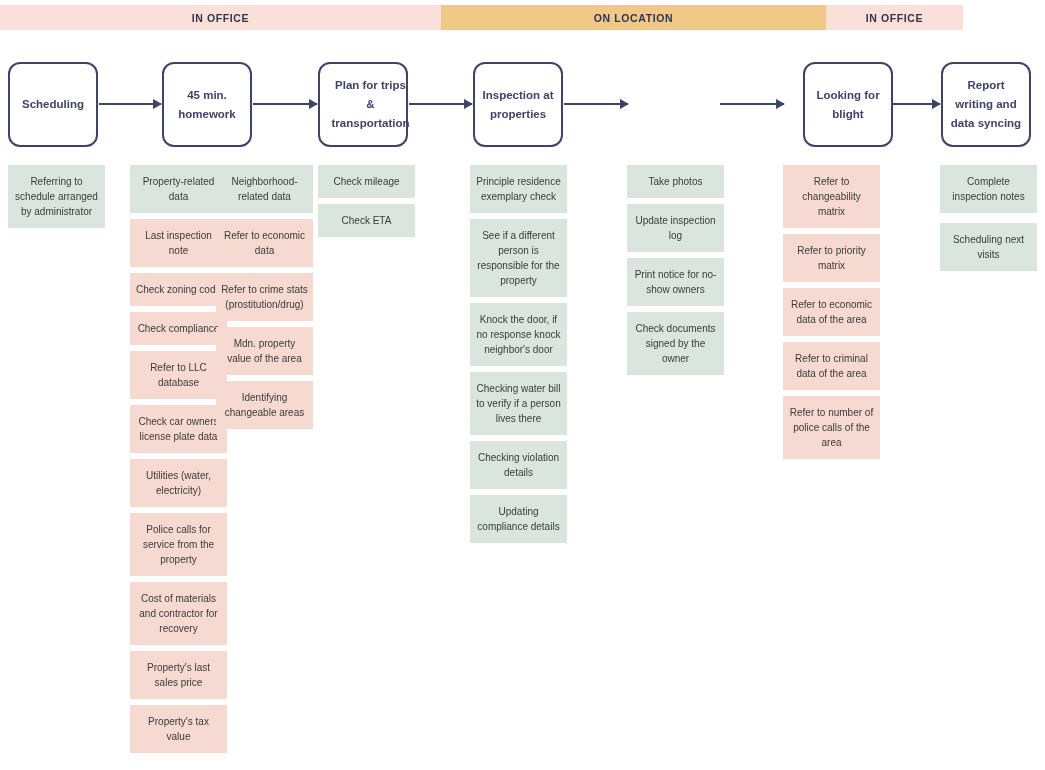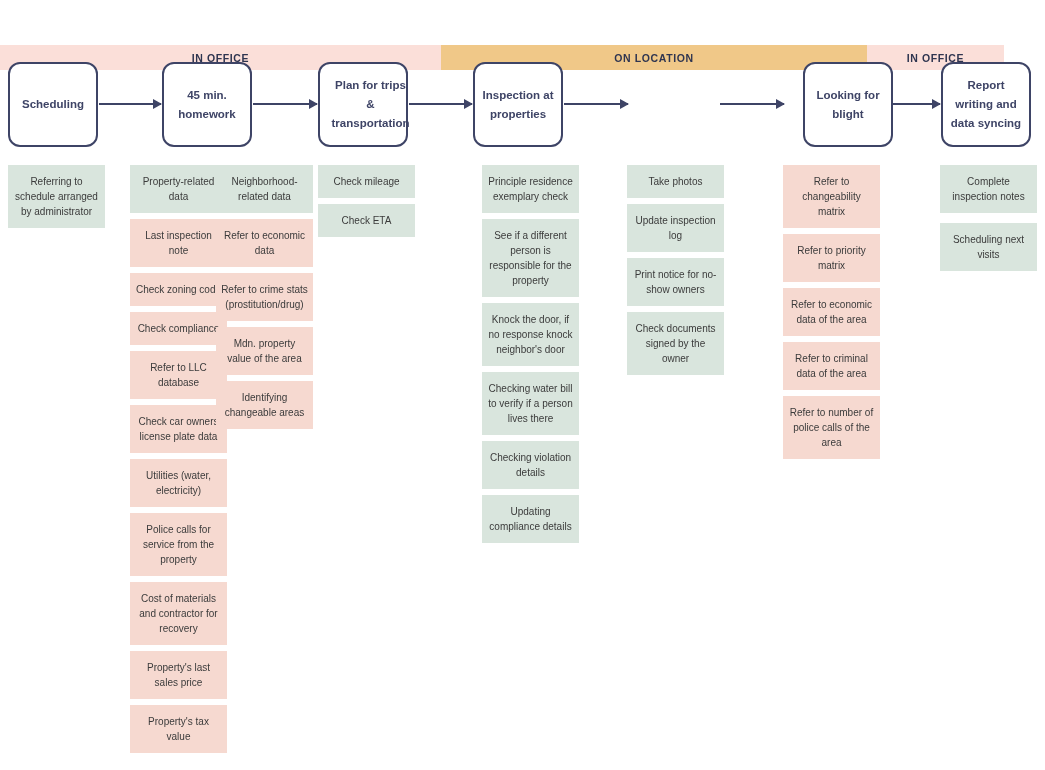--- a/index.html
+++ b/index.html
@@ -26,21 +26,20 @@
   }
   .phase {
     display: flex;
     align-items: center;
     justify-content: center;
     height: 25px;
     font-size: 10.5px;
     font-weight: bold;
     letter-spacing: 0.6px;
     color: #2f3550;
-    margin-top: 40px;
   }
   .phase-office { background: #fbdfd9; }
   .phase-location { background: #f0c888; }
 
   
   #process-row {
     position: absolute;
     left: 0;
     top: 62px;
     width: 1045px;
@@ -108,21 +107,21 @@
     color: #3b3b3b;
   }
   .cell.green { background: #d9e5dd; }
   .cell.pink  { background: #f6d9d0; }
 </style>
 </head>
 <body>
 
 <div id="phase-bar">
     <div class="phase phase-office" style="width: 441px;">IN OFFICE</div>
-    <div class="phase phase-location" style="width: 426px;">ON LOCATION</div>
+    <div class="phase phase-location" style="width: 385px;">ON LOCATION</div>
     <div class="phase phase-office" style="width: 137px;">IN OFFICE</div>
   </div>
 
 <div id="process-row">
     <div class="arrow" style="left: 99px; width: 62px;"></div>
     <div class="arrow" style="left: 253px; width: 64px;"></div>
     <div class="arrow" style="left: 409px; width: 63px;"></div>
     <div class="arrow" style="left: 564px; width: 64px;"></div>
     <div class="arrow" style="left: 720px; width: 64px;"></div>
     <div class="arrow" style="left: 876px; width: 64px;"></div>
@@ -155,21 +154,21 @@
       <div class="cell green">Neighborhood-related data</div>
       <div class="cell pink">Refer to economic data</div>
       <div class="cell pink">Refer to crime stats (prostitution/drug)</div>
       <div class="cell pink">Mdn. property value of the area</div>
       <div class="cell pink">Identifying changeable areas</div>
     </div>
     <div class="col" style="left: 318px;">
       <div class="cell green">Check mileage</div>
       <div class="cell green">Check ETA</div>
     </div>
-    <div class="col" style="left: 482px;">
+    <div class="col" style="left: 470px;">
       <div class="cell green">Principle residence exemplary check</div>
       <div class="cell green">See if a different person is responsible for the property</div>
       <div class="cell green">Knock the door, if no response knock neighbor's door</div>
       <div class="cell green">Checking water bill to verify if a person lives there</div>
       <div class="cell green">Checking violation details</div>
       <div class="cell green">Updating compliance details</div>
     </div>
     <div class="col" style="left: 627px;">
       <div class="cell green">Take photos</div>
       <div class="cell green">Update inspection log</div>

